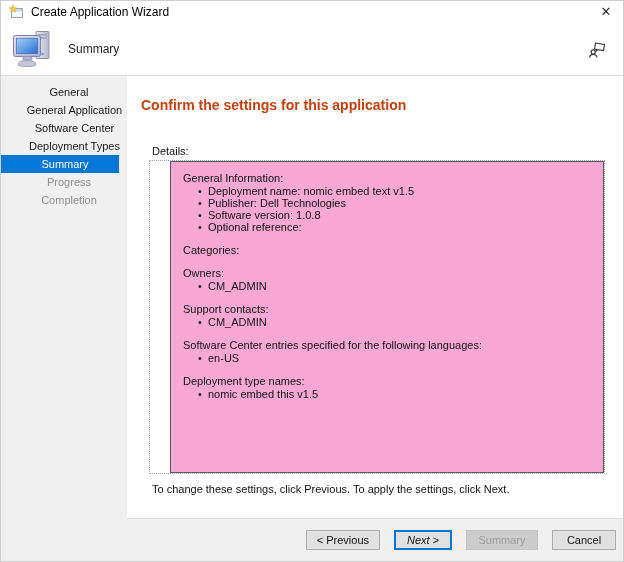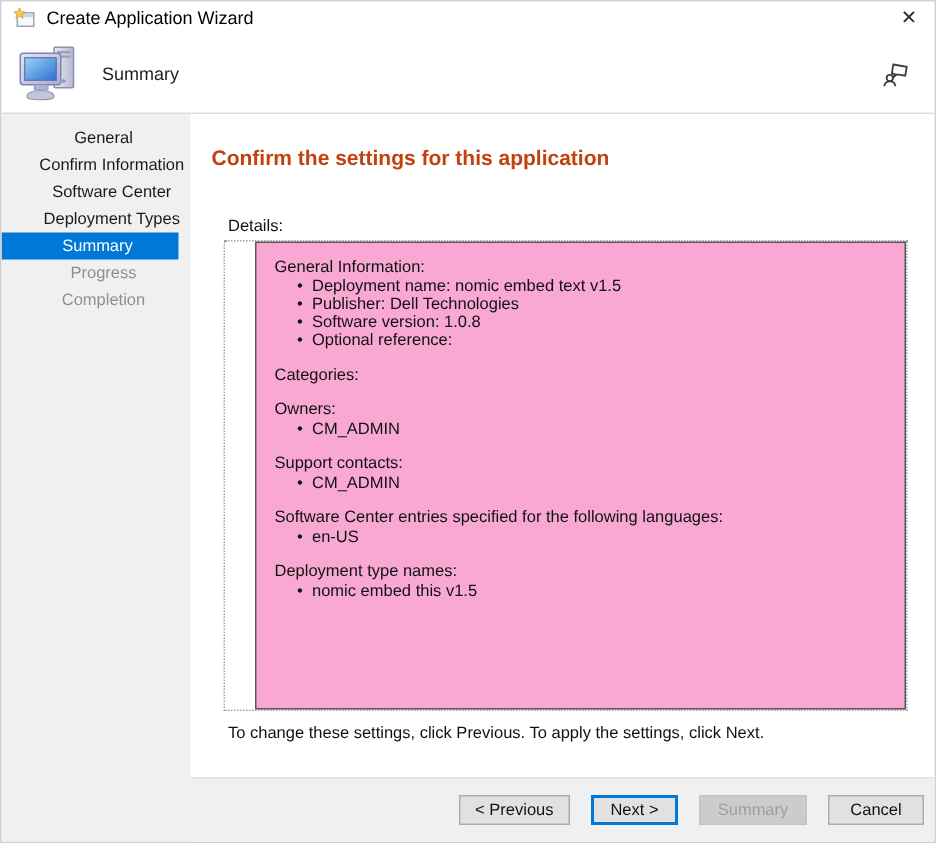--- a/index.html
+++ b/index.html
@@ -107,21 +107,21 @@
     height: 20px; min-width: 72px;
     padding: 0 10px;
     font-size: 11px; font-family: "Liberation Sans", sans-serif;
     color: #111111;
     background: #e1e1e1;
     border: 1px solid #adadad;
     cursor: pointer;
   }
   .footer .btn:nth-child(2) { min-width: 58px; }
   .footer .btn:nth-child(4) { min-width: 64px; }
-  .btn.focused { border: 2px solid #0078d7; padding: 0 9px; }
+  .btn.focused { border: 2px solid #0078d7; padding: 0 9px; font-style: italic; }
   .btn.disabled { background: #cccccc; border-color: #c3c3c3; color: #9f9f9f; cursor: default; }
 </style>
 </head>
 <body>
 
 <div class="window">
 
   <div class="titlebar">
     <span style="line-height:0">
       <svg width="15" height="15" viewBox="0 0 15 15">
@@ -169,21 +169,21 @@
         <path d="M1.5 17.5 a3.8 3.8 0 0 1 7.5 0"></path>
       </svg>
     </button>
   </div>
 
   <div class="app-body">
 
     <div class="sidebar">
   <div class="nav-item lvl0 normal">General</div>
 
-  <div class="nav-item lvl1 normal">Confirm Information</div>
+  <div class="nav-item lvl1 normal">General Application</div>
 
   <div class="nav-item lvl1 normal">Software Center</div>
 
   <div class="nav-item lvl1 normal">Deployment Types</div>
 
   <div class="nav-item lvl0 selected">Summary</div>
 
   <div class="nav-item lvl0 disabled">Progress</div>
 
   <div class="nav-item lvl0 disabled">Completion</div>

